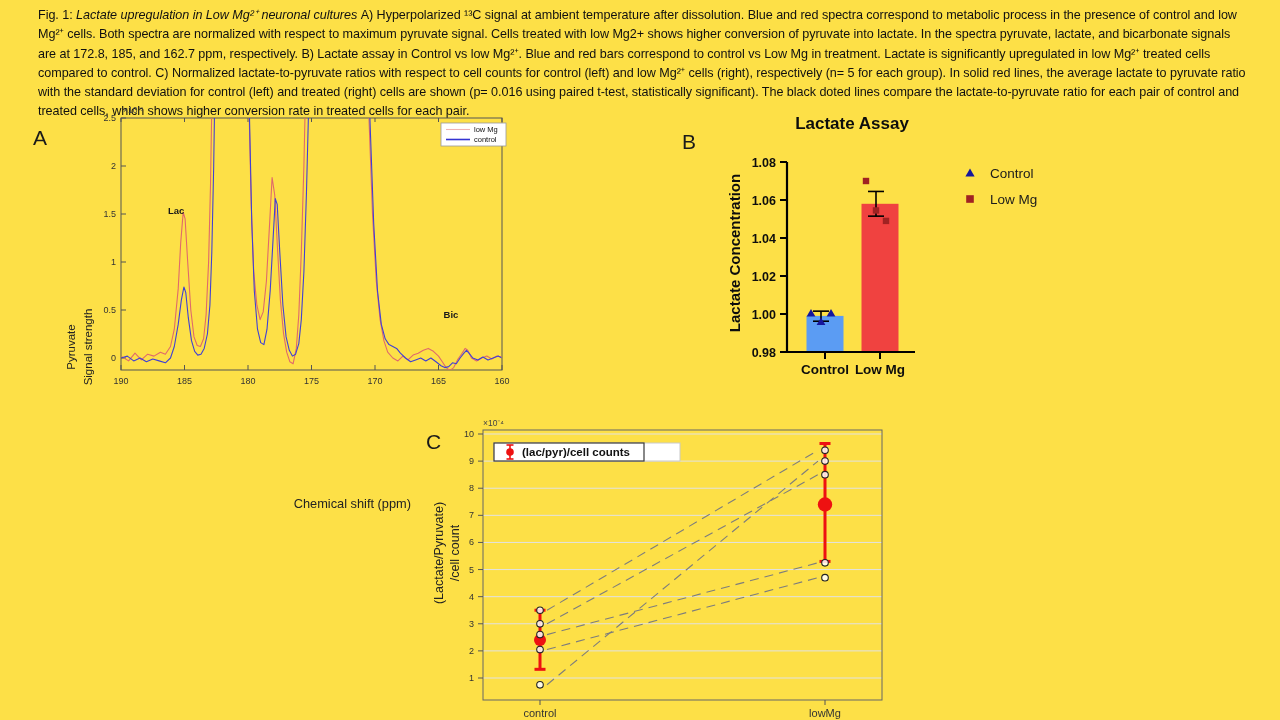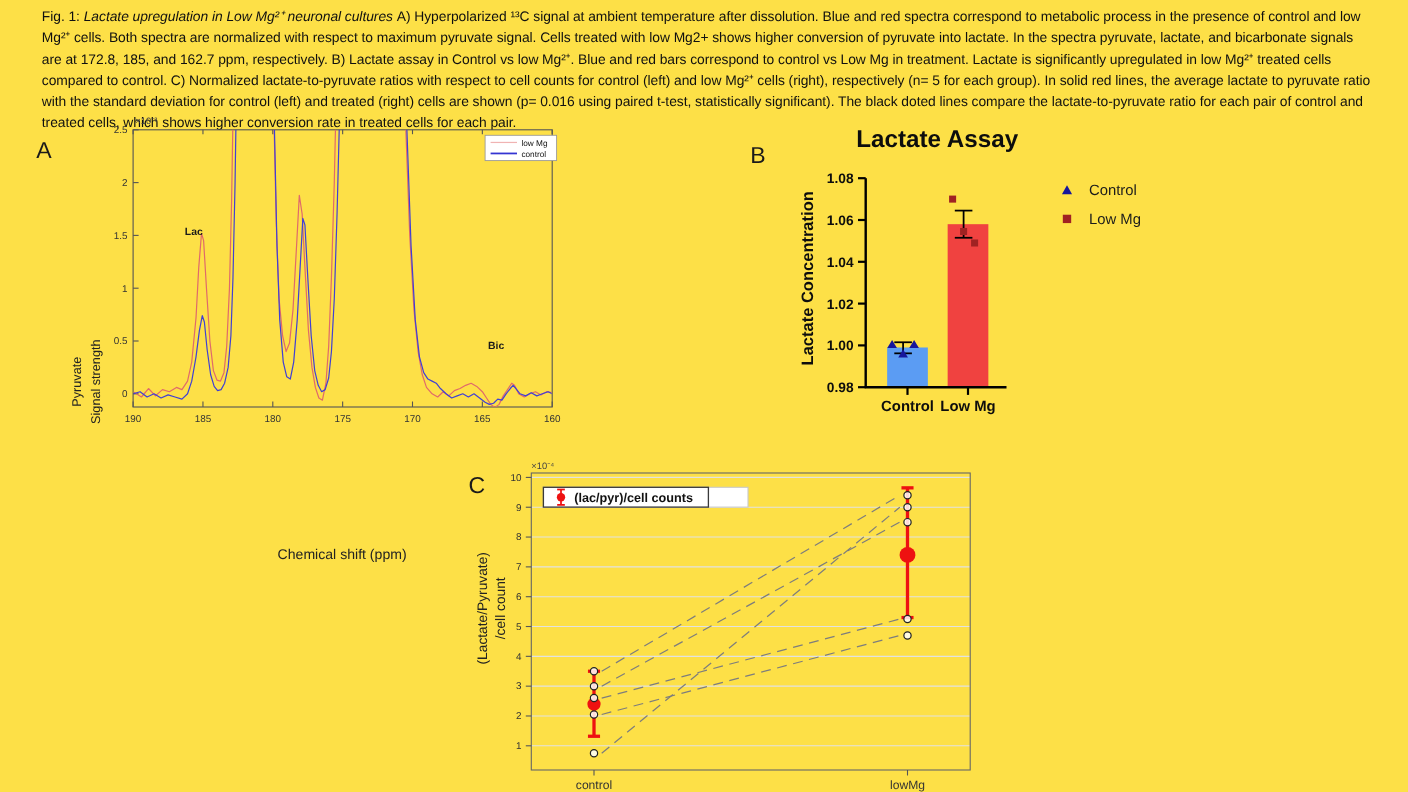--- a/index.html
+++ b/index.html
@@ -8,23 +8,23 @@
   #page{position:absolute;inset:0;background:#fde047;}
   .caption{position:absolute;left:38px;top:6px;width:1208px;font-size:12.6px;
            line-height:19.3px;color:#101010;letter-spacing:-0.05px;}
   .caption .i{font-style:italic;}
   .panel-letter{position:absolute;font-size:21px;color:#1a1a1a;}
   .pos-label{position:absolute;color:#111;}
   .rot{transform:rotate(-90deg);}
   .center{text-align:center;}
   svg{position:absolute;overflow:visible;}
   svg text{font-family:"Liberation Sans",sans-serif;}
-  .b-title{font-weight:bold;font-size:22px;color:#0d0d0d;}
+  .b-title{font-weight:bold;font-size:17px;color:#0d0d0d;}
   .b-ylabel{font-weight:bold;font-size:15px;color:#0d0d0d;}
-  .a-xlabel{font-size:12.8px;color:#222;}
+  .a-xlabel{font-size:12.8px;color:#222;text-align:right;}
   .a-ylabel{font-size:11.5px;color:#222;line-height:17px;}
   .c-ylabel{font-size:12.5px;color:#222;line-height:16px;}
 </style>
 </head>
 <body>
 
 <div id="page">
 
   <div class="caption"><span>Fig. 1: </span><span class="i">Lactate upregulation in Low Mg²⁺ neuronal cultures </span><span>A) Hyperpolarized ¹³C signal at ambient temperature after dissolution. Blue and red spectra correspond to metabolic process in the presence of control and low Mg²⁺ cells. Both spectra are normalized with respect to maximum pyruvate signal. Cells treated with low Mg2+ shows higher conversion of pyruvate into lactate. In the spectra pyruvate, lactate, and bicarbonate signals are at 172.8, 185, and 162.7 ppm, respectively. B) Lactate assay in Control vs low Mg²⁺. Blue and red bars correspond to control vs Low Mg in treatment. Lactate is significantly upregulated in low Mg²⁺ treated cells compared to control. C) Normalized lactate-to-pyruvate ratios with respect to cell counts for control (left) and low Mg²⁺ cells (right), respectively (n= 5 for each group). In solid red lines, the average lactate to pyruvate ratio with the standard deviation for control (left) and treated (right) cells are shown (p= 0.016 using paired t-test, statistically significant). The black doted lines compare the lactate-to-pyruvate ratio for each pair of control and treated cells, which shows higher conversion rate in treated cells for each pair.</span></div>
 

